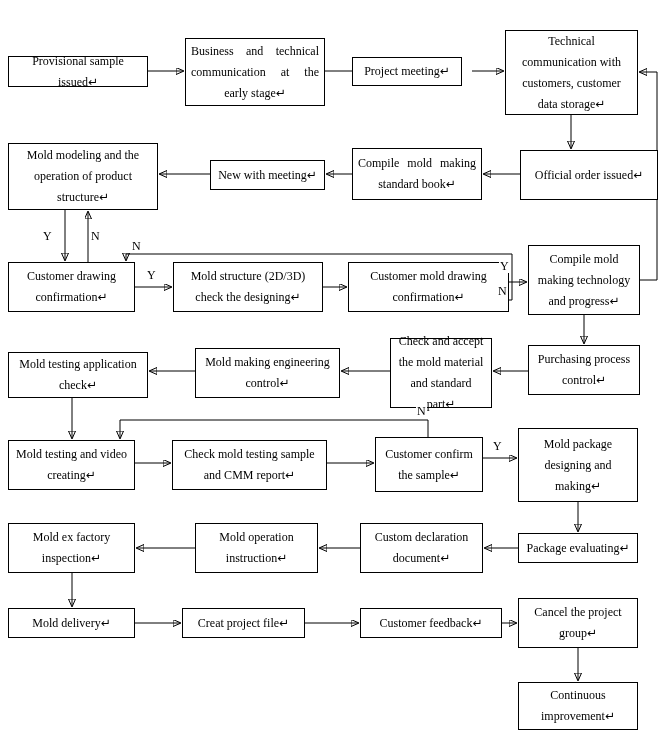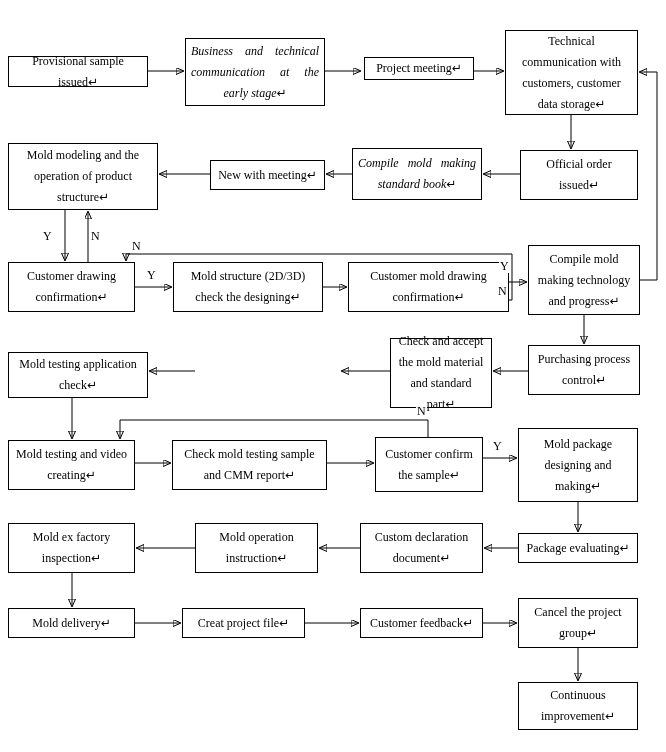--- a/index.html
+++ b/index.html
@@ -9,21 +9,21 @@
   }
   svg.wires{position:absolute;left:0;top:0;width:666px;height:752px;}
   svg.wires path{stroke:#000;stroke-width:1;fill:none;}
   .node{
     position:absolute;border:1px solid #000;background:#fff;
     display:flex;align-items:center;justify-content:center;
     box-sizing:border-box;padding:1px 5px;
     font-size:12px;line-height:21px;text-align:center;
   }
   .node .lbl{display:block;width:100%;}
-  .node.j .lbl{text-align:justify;text-align-last:center;font-style:italic;}
+  .node.j .lbl{text-align:justify;text-align-last:center;}
   .elabel{position:absolute;font-size:12px;line-height:14px;background:#fff;padding:0 1px;}
 </style>
 </head>
 <body>
 
 <div class="canvas">
 
   <svg class="wires">
     <defs>
       <marker id="ah" markerWidth="9" markerHeight="8" refX="7" refY="3.5" orient="auto">
@@ -63,55 +63,58 @@
     <path marker-end="url(#ah)" d="M578,648 L578,680"></path>
     <path marker-end="url(#ah)" d="M640,280 L657,280 L657,72 L640,72"></path>
   </svg>
 
   <div class="node" style="left:8px;top:56px;width:140px;height:31px">
       <span class="lbl">Provisional sample issued↵</span>
     </div>
   <div class="node j" style="left:185px;top:38px;width:140px;height:68px">
       <span class="lbl">Business and technical communication at the early stage↵</span>
     </div>
-  <div class="node" style="left:364px;top:57px;width:110px;height:23px">
+  <div class="node" style="left:352px;top:57px;width:110px;height:29px">
       <span class="lbl">Project meeting↵</span>
     </div>
   <div class="node" style="left:505px;top:30px;width:133px;height:85px">
       <span class="lbl">Technical communication with customers, customer data storage↵</span>
     </div>
 
   <div class="node" style="left:8px;top:143px;width:150px;height:67px">
       <span class="lbl">Mold modeling and the operation of product structure↵</span>
     </div>
   <div class="node" style="left:210px;top:160px;width:115px;height:30px">
       <span class="lbl">New with meeting↵</span>
     </div>
   <div class="node j" style="left:352px;top:148px;width:130px;height:52px">
       <span class="lbl">Compile mold making standard book↵</span>
     </div>
-  <div class="node" style="left:520px;top:150px;width:118px;height:50px">
+  <div class="node" style="left:520px;top:150px;width:138px;height:50px">
       <span class="lbl">Official order issued↵</span>
     </div>
 
   <div class="node" style="left:8px;top:262px;width:127px;height:50px">
       <span class="lbl">Customer drawing confirmation↵</span>
     </div>
   <div class="node" style="left:173px;top:262px;width:150px;height:50px">
       <span class="lbl">Mold structure (2D/3D) check the designing↵</span>
     </div>
   <div class="node" style="left:348px;top:262px;width:161px;height:50px">
       <span class="lbl">Customer mold drawing confirmation↵</span>
     </div>
   <div class="node" style="left:528px;top:245px;width:112px;height:70px">
       <span class="lbl">Compile mold making technology and progress↵</span>
     </div>
 
   <div class="node" style="left:8px;top:352px;width:140px;height:46px">
       <span class="lbl">Mold testing application check↵</span>
+    </div>
+  <div class="node" style="left:195px;top:348px;width:145px;height:50px">
+      <span class="lbl">Mold making engineering control↵</span>
     </div>
   <div class="node" style="left:390px;top:338px;width:102px;height:70px">
       <span class="lbl">Check and accept the mold material and standard part↵</span>
     </div>
   <div class="node" style="left:528px;top:345px;width:112px;height:50px">
       <span class="lbl">Purchasing process control↵</span>
     </div>
 
   <div class="node" style="left:8px;top:440px;width:127px;height:50px">
       <span class="lbl">Mold testing and video creating↵</span>
@@ -138,21 +141,21 @@
   <div class="node" style="left:518px;top:533px;width:120px;height:30px">
       <span class="lbl">Package evaluating↵</span>
     </div>
 
   <div class="node" style="left:8px;top:608px;width:127px;height:30px">
       <span class="lbl">Mold delivery↵</span>
     </div>
   <div class="node" style="left:182px;top:608px;width:123px;height:30px">
       <span class="lbl">Creat project file↵</span>
     </div>
-  <div class="node" style="left:360px;top:608px;width:123px;height:30px">
+  <div class="node" style="left:360px;top:608px;width:142px;height:30px">
       <span class="lbl">Customer feedback↵</span>
     </div>
   <div class="node" style="left:518px;top:598px;width:120px;height:50px">
       <span class="lbl">Cancel the project group↵</span>
     </div>
 
   <div class="node" style="left:518px;top:682px;width:120px;height:48px">
       <span class="lbl">Continuous improvement↵</span>
     </div>
 

